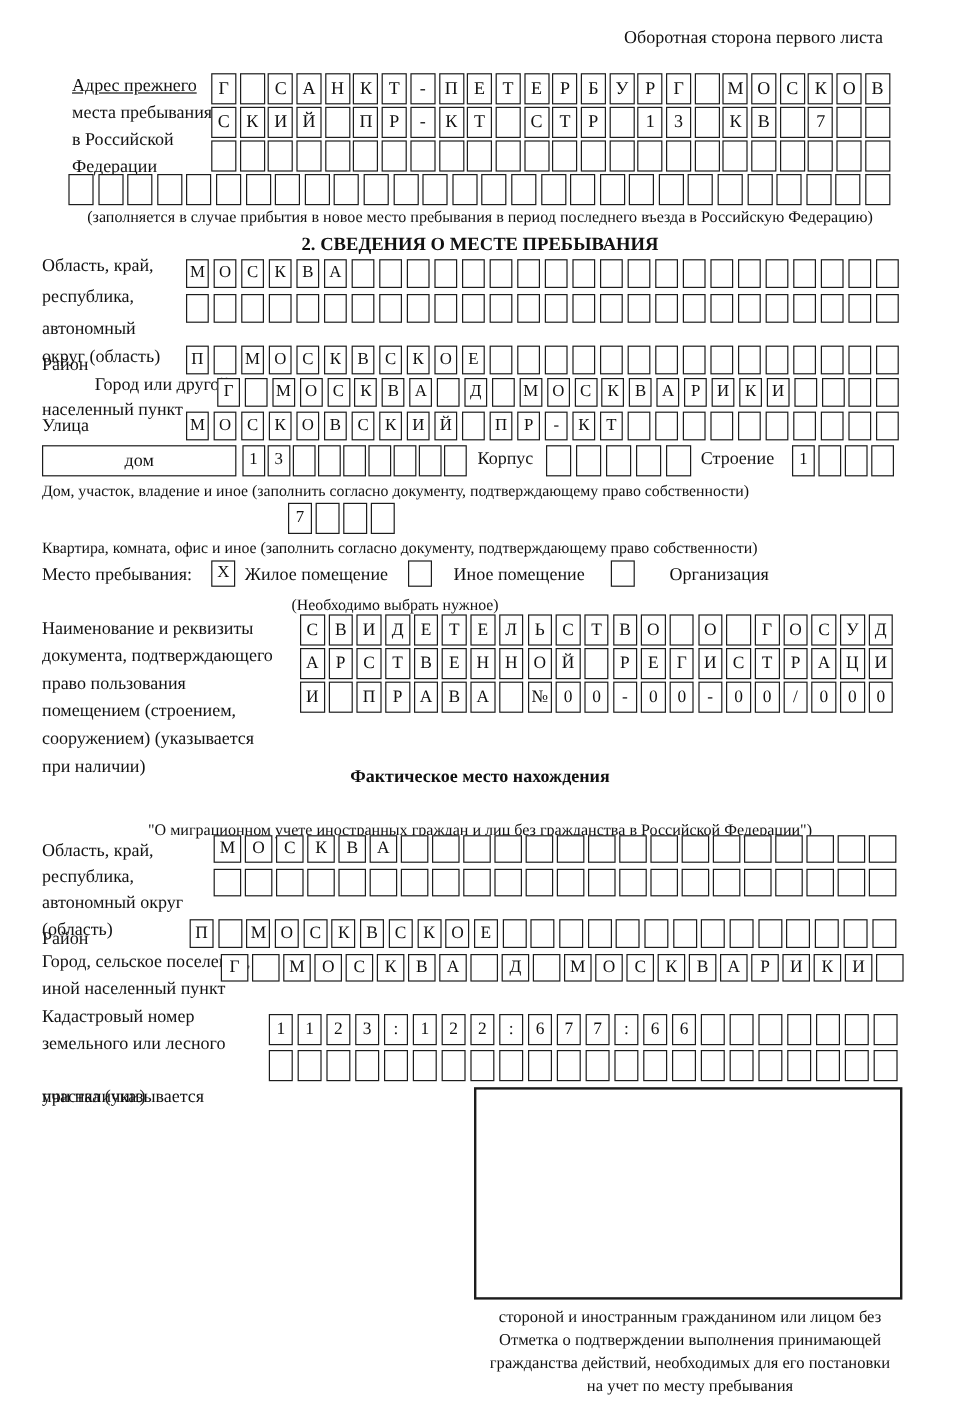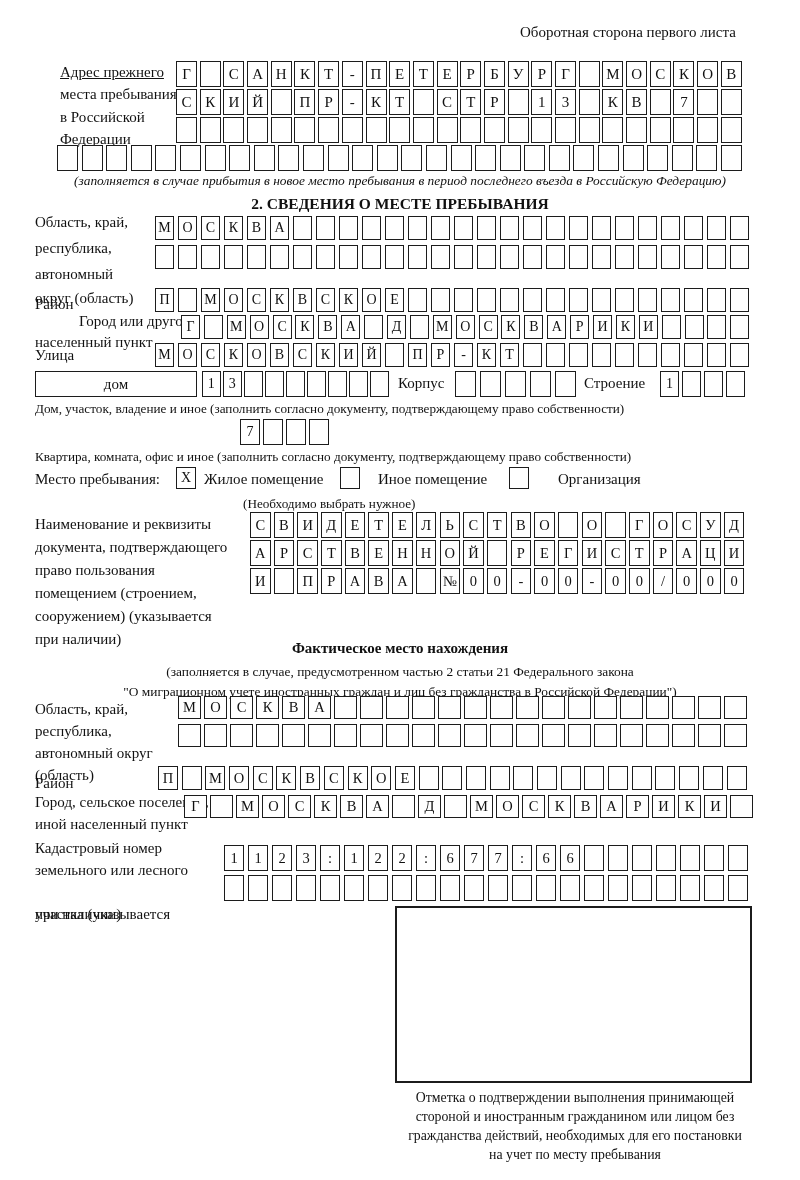--- a/index.html
+++ b/index.html
@@ -141,21 +141,21 @@
       <span class="cell"></span>
       <span class="cell"></span>
       <span class="cell"></span>
       <span class="cell"></span>
       <span class="cell"></span>
       <span class="cell"></span>
       <span class="cell"></span>
       <span class="cell"></span>
     </div>
 
-  <div class="centerline" style="top:173px;font-style:italic;">(заполняется в случае прибытия в новое место пребывания в период последнего въезда в Российскую Федерацию)</div>
+  <div class="centerline" style="top:173px;">(заполняется в случае прибытия в новое место пребывания в период последнего въезда в Российскую Федерацию)</div>
 
   <div class="hdr" style="top:195px;">2. СВЕДЕНИЯ О МЕСТЕ ПРЕБЫВАНИЯ</div>
 
   <div class="lbl" style="left:35px; top:214px;">Область, край,</div>
   <div class="lbl" style="left:35px; top:240px;">республика,</div>
   <div class="lbl" style="left:35px; top:266px;">автономный</div>
   <div class="lbl" style="left:35px; top:290px;">округ (область)</div>
   <div class="boxrow" style="left:155px; top:216px; --cw:19px; --ch:24px; --g:4px; --fs:14px;">
       <span class="cell">М</span>
       <span class="cell">О</span>
@@ -425,21 +425,20 @@
       <span class="cell">-</span>
       <span class="cell">0</span>
       <span class="cell">0</span>
       <span class="cell">/</span>
       <span class="cell">0</span>
       <span class="cell">0</span>
       <span class="cell">0</span>
     </div>
 
   <div class="hdr" style="top:640px; font-size:15px;">Фактическое место нахождения</div>
-  <div class="centerline" style="top:664px;">(заполняется в случае, предусмотренном частью 2 статьи 21 Федерального закона</div>
   <div class="centerline" style="top:684px;">"О миграционном учете иностранных граждан и лиц без гражданства в Российской Федерации")</div>
 
   <div class="lbl" style="left:35px; top:701px;">Область, край,</div>
   <div class="lbl" style="left:35px; top:723px;">республика,</div>
   <div class="lbl" style="left:35px; top:745px;">автономный округ</div>
   <div class="lbl" style="left:35px; top:767px;">(область)</div>
   <div class="boxrow" style="left:178px; top:696px; --cw:23px; --ch:23px; --g:3px; --fs:14.5px;">
       <span class="cell">М</span>
       <span class="cell">О</span>
       <span class="cell">С</span>
@@ -592,19 +591,19 @@
       <span class="cell"></span>
       <span class="cell"></span>
       <span class="cell"></span>
       <span class="cell"></span>
       <span class="cell"></span>
       <span class="cell"></span>
     </div>
 
   <div class="stampbox" style="left:395px; top:906px; width:357px; height:177px;"></div>
   <div class="stampcap" style="left:370px; top:1088px; width:410px;">
+    <div>стороной и иностранным гражданином или лицом без</div>
     <div>Отметка о подтверждении выполнения принимающей</div>
-    <div>стороной и иностранным гражданином или лицом без</div>
     <div>гражданства действий, необходимых для его постановки</div>
     <div>на учет по месту пребывания</div>
   </div>
 
 </div>
 
 </body></html>

